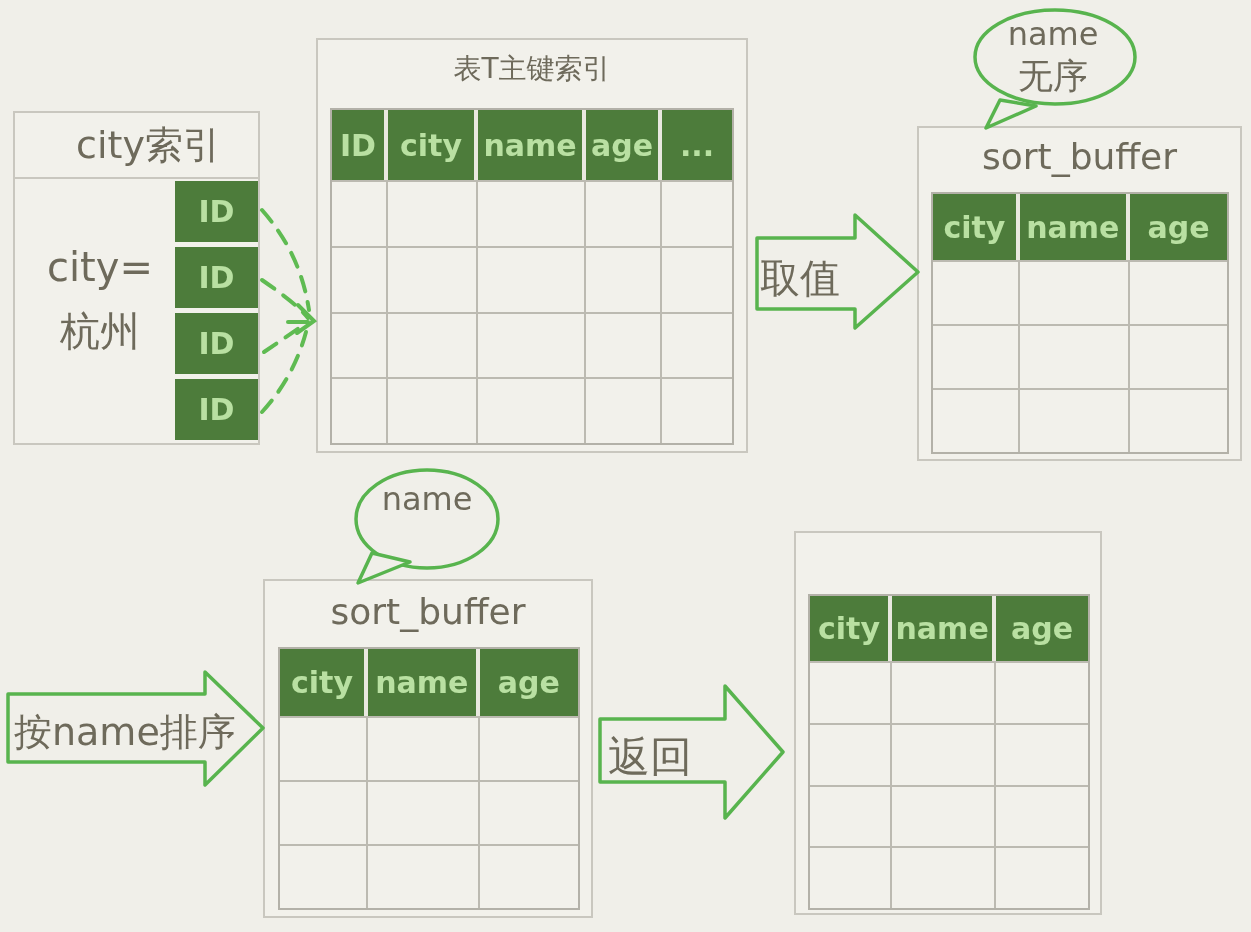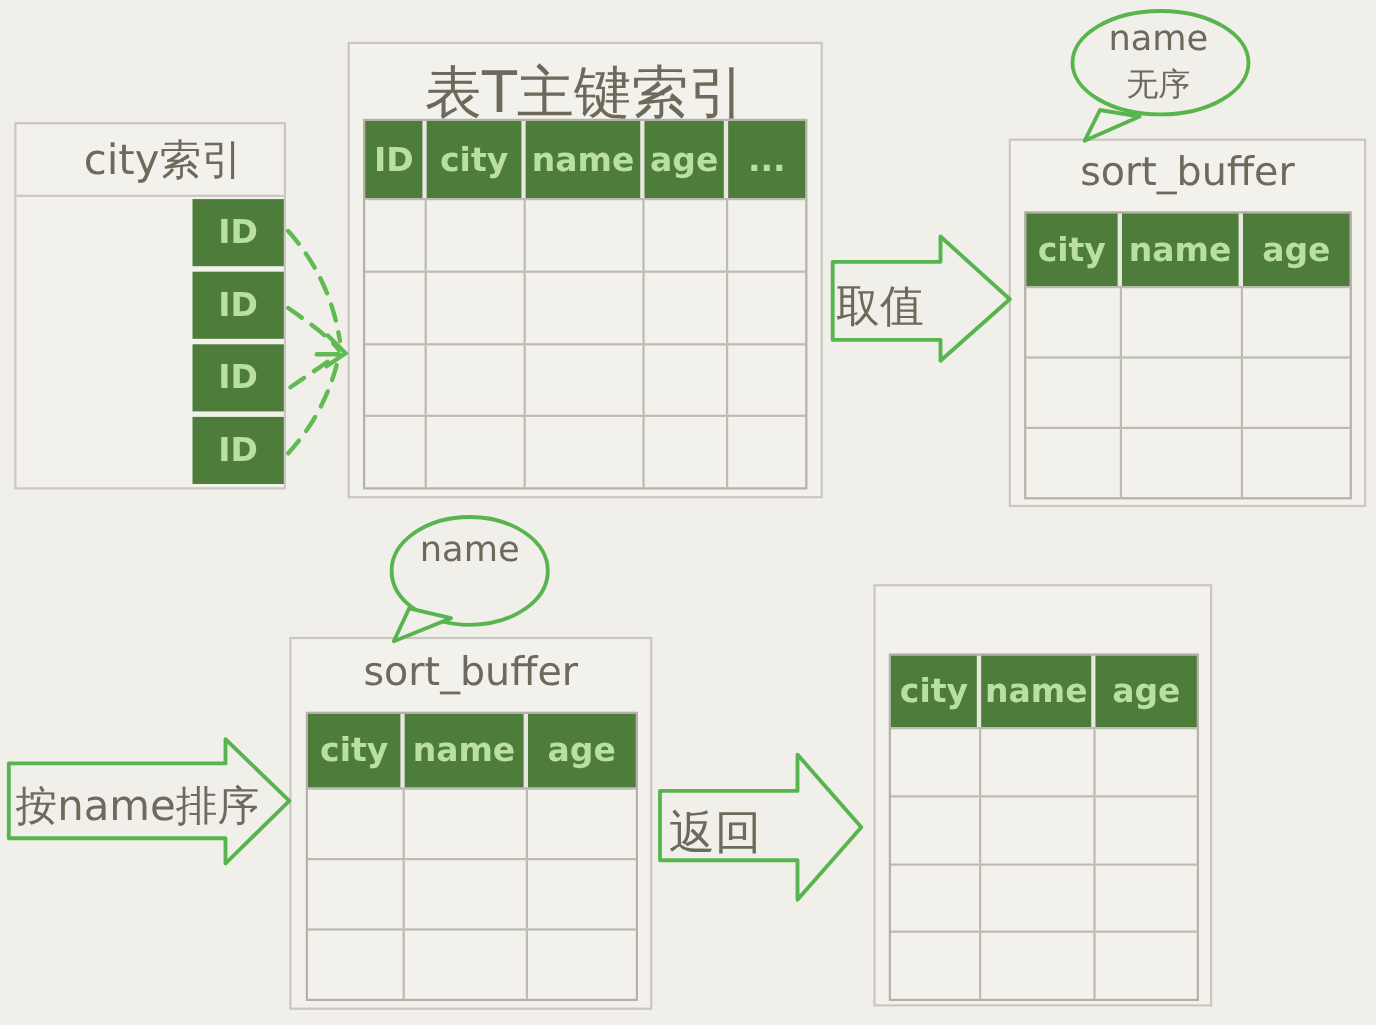--- a/index.html
+++ b/index.html
@@ -40,39 +40,43 @@
   .tr.body { border-top:2px solid #bcbab1; }
 
   
   .pt .c0{width:14%} .pt .c1{width:22.5%} .pt .c2{width:27%} .pt .c3{width:19%} .pt .c4{width:17.5%}
   .s3 .c0{width:29.5%} .s3 .c1{width:37.5%} .s3 .c2{width:33%}
 
   
   .lbl { position:absolute; text-align:left; white-space:nowrap; color:#6e6a5b; }
   .bubble-text { position:absolute; width:160px; text-align:center; line-height:42px; }
   .bubble-text .l1 { font-size:32px; }
-  .bubble-text .l2 { font-size:29px; }
+  .bubble-text .l2 { font-size:35px; }
 </style>
 </head>
 <body>
 
 <div class="canvas">
 
   <div class="box" style="left:13px; top:111px; width:247px; height:334px;">
     <div class="city-header">city索引</div>
+    <div class="city-query">
+      <div>city=</div>
+      <div>杭州</div>
+    </div>
     <div class="id-col">
       <div class="id-cell">ID</div>
       <div class="id-cell">ID</div>
       <div class="id-cell">ID</div>
       <div class="id-cell">ID</div>
     </div>
   </div>
 
   <div class="box" style="left:316px; top:38px; width:432px; height:415px;">
-    <div class="box-title" style="top:10px; font-size:52px;">表T主键索引</div>
+    <div class="box-title" style="top:10px; font-size:28px;">表T主键索引</div>
     <div class="tbl pt" style="left:12px; top:68px; width:404px; height:337px;">
       <div class="tr head" style="height:70px;">
         <div class="th c0">ID</div>
         <div class="th c1">city</div>
         <div class="th c2">name</div>
         <div class="th c3">age</div>
         <div class="th c4">...</div>
       </div>
       <div class="tr body">
           <div class="td c0"></div>

